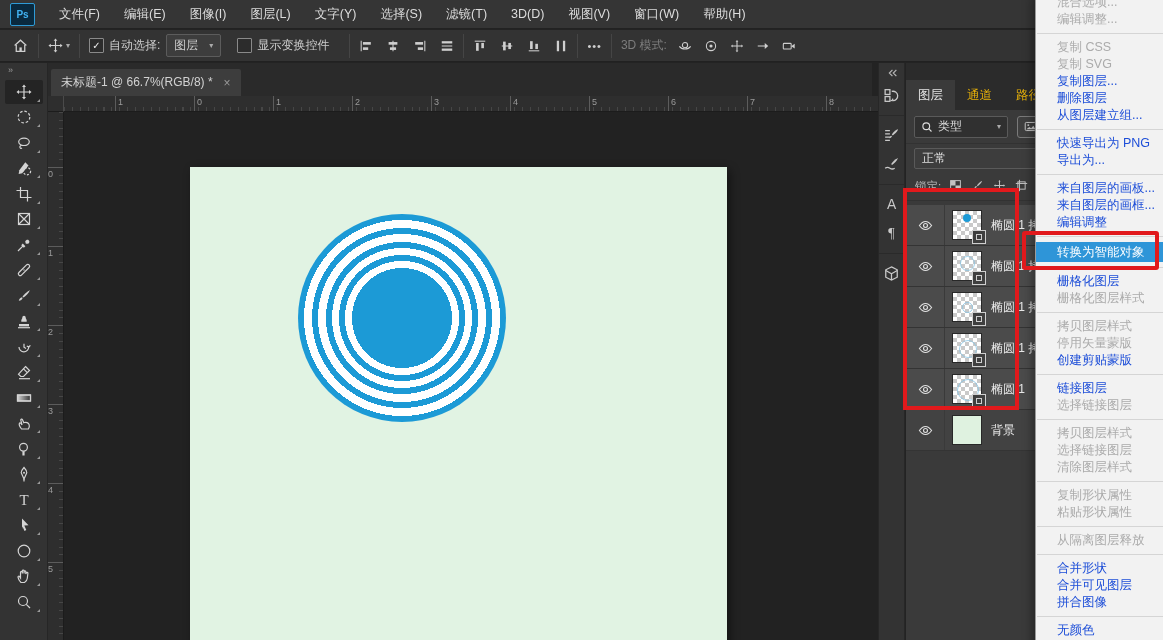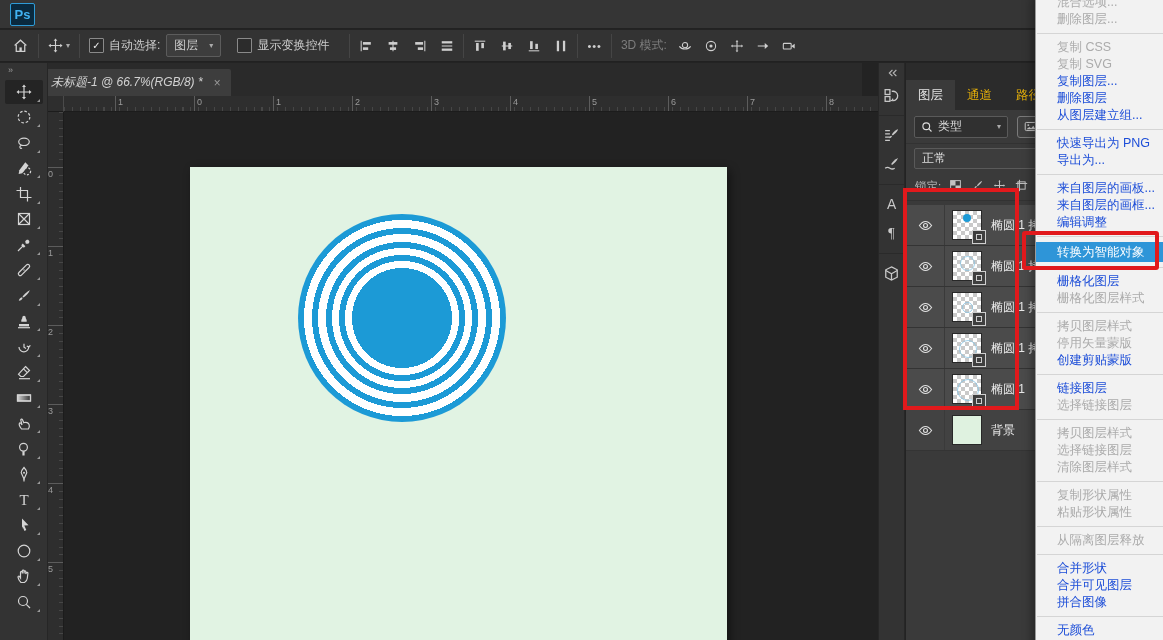--- a/index.html
+++ b/index.html
@@ -5,21 +5,21 @@
   html,body{margin:0;padding:0;background:#111;}
   #app{position:relative;width:1163px;height:640px;overflow:hidden;background:#232323;
        font-family:"Liberation Sans",sans-serif;color:#d6d6d6;}
   .icon{display:inline-flex;align-items:center;justify-content:center;}
   .icon svg{display:block;}
 
   
   .menubar{position:absolute;left:0;top:0;width:100%;height:29px;background:#353535;
            border-bottom:1px solid #222;display:flex;align-items:center;padding-left:10px;box-sizing:border-box;z-index:5;}
   .ps-logo{width:23px;height:21px;background:#0a2a3f;border:1px solid #2f9bd6;border-radius:2px;
-           color:#41b2f2;font-size:13px;font-weight:bold;display:flex;align-items:center;justify-content:center;margin-right:12px;flex:none;}
+           color:#41b2f2;font-size:10px;font-weight:bold;display:flex;align-items:center;justify-content:center;margin-right:12px;flex:none;}
   .menu-item{padding:0 12px;font-size:12.5px;line-height:29px;color:#dcdcdc;white-space:nowrap;}
 
   
   .optionsbar{position:absolute;left:0;top:30px;width:100%;height:32px;background:#333;
               border-bottom:1px solid #212121;display:flex;align-items:center;font-size:12px;color:#cccccc;
               padding-left:12px;box-sizing:border-box;z-index:5;}
   .ob-sep{width:1px;height:24px;background:#454545;margin:0 9px;flex:none;}
   .ob-btn{display:inline-flex;align-items:center;color:#cfcfcf;flex:none;}
   .caret{font-size:8px;color:#aaa;margin-left:3px;}
   .checkbox{width:13px;height:13px;border:1px solid #8a8a8a;background:#2c2c2c;border-radius:1px;
@@ -31,21 +31,21 @@
 
   
   .toolbar{position:absolute;left:0;top:63px;width:47px;bottom:0;background:#333;border-right:1px solid #262626;z-index:4;}
   .tb-head{height:13px;font-size:9px;color:#9a9a9a;padding:2px 0 0 8px;letter-spacing:1px;}
   .tool{width:38px;height:24px;margin:1.5px auto 0;display:flex;align-items:center;justify-content:center;
         border-radius:2px;color:#d4d4d4;position:relative;}
   .tool.selected{background:#242424;}
   .tool .sub{position:absolute;right:3px;bottom:2px;width:0;height:0;border-left:3px solid transparent;border-bottom:3px solid #9a9a9a;}
 
   
-  .tabstrip{position:absolute;left:32px;top:63px;width:830px;height:33px;background:#2a2a2a;border-bottom:5px solid #f0abfc;font-style:italic;}
+  .tabstrip{position:absolute;left:42px;top:63px;width:830px;height:33px;background:#2a2a2a;border-bottom:5px solid #f0abfc;}
   .doctab{position:absolute;left:9px;top:6px;height:27px;background:#3d3d3d;display:flex;align-items:center;
           padding:0 10px;font-size:12px;color:#d2d2d2;gap:11px;border-radius:2px 2px 0 0;}
   .doctab .close{color:#999;font-size:12px;}
   .ruler-corner{position:absolute;left:48px;top:96px;width:16px;height:16px;background:#2e2e2e;
                 border-right:1px solid #4a4a4a;border-bottom:1px solid #1c1c1c;box-sizing:border-box;}
   .h-ruler{position:absolute;left:64px;top:96px;width:814px;height:16px;background:#2e2e2e;border-bottom:1px solid #1c1c1c;
            box-sizing:border-box;overflow:hidden;
            background-image:repeating-linear-gradient(to right,#464646 0 1px,transparent 1px 7.9px);
            background-size:100% 4px;background-position:0 11px;background-repeat:no-repeat;}
   .h-label{position:absolute;top:0;height:16px;border-left:1px solid #5c5c5c;padding-left:2px;font-size:9px;color:#9b9b9b;line-height:12px;}
@@ -118,20 +118,33 @@
   .red1{left:903px;top:188px;width:116px;height:222px;z-index:50;}
   .red2{left:1022px;top:231px;width:137px;height:39px;z-index:60;border-radius:3px;}
 </style>
 </head>
 <body>
 
 <div id="app">
 
   <div class="menubar">
     <div class="ps-logo">Ps</div>
+    <div id="menu-items" style="display:flex;">
+        <div class="menu-item">文件(F)</div>
+        <div class="menu-item">编辑(E)</div>
+        <div class="menu-item">图像(I)</div>
+        <div class="menu-item">图层(L)</div>
+        <div class="menu-item">文字(Y)</div>
+        <div class="menu-item">选择(S)</div>
+        <div class="menu-item">滤镜(T)</div>
+        <div class="menu-item">3D(D)</div>
+        <div class="menu-item">视图(V)</div>
+        <div class="menu-item">窗口(W)</div>
+        <div class="menu-item">帮助(H)</div>
+      </div>
   </div>
 
   <div class="optionsbar">
     <span class="ob-btn" id="ob-home">
         <span class="icon">
           <svg viewBox="0 0 16 16" width="17" height="17" fill="none" stroke="currentColor" stroke-width="1.2">
             <path d="M2.5 8L8 3l5.5 5"></path>
             <path d="M4 7.5V13.5h8V7.5"></path>
             <rect x="7" y="9.8" width="2.2" height="3.7" fill="currentColor" stroke="none"></rect>
           </svg>
@@ -738,21 +751,21 @@
             </span>
           </div>
           <div class="thumb t-fill"></div>
           <div class="layer-name">背景</div>
         </div>
       </div>
   </div>
 
   <div class="context-menu" id="context-menu">
       <div class="cm-item disabled">混合选项...</div>
-      <div class="cm-item disabled">删除图层...</div>
+      <div class="cm-item disabled">编辑调整...</div>
       <div class="cm-sep"></div>
       <div class="cm-item disabled">复制 CSS</div>
       <div class="cm-item disabled">复制 SVG</div>
       <div class="cm-item">复制图层...</div>
       <div class="cm-item">删除图层</div>
       <div class="cm-item">从图层建立组...</div>
       <div class="cm-sep"></div>
       <div class="cm-item">快速导出为 PNG</div>
       <div class="cm-item">导出为...</div>
       <div class="cm-sep"></div>

